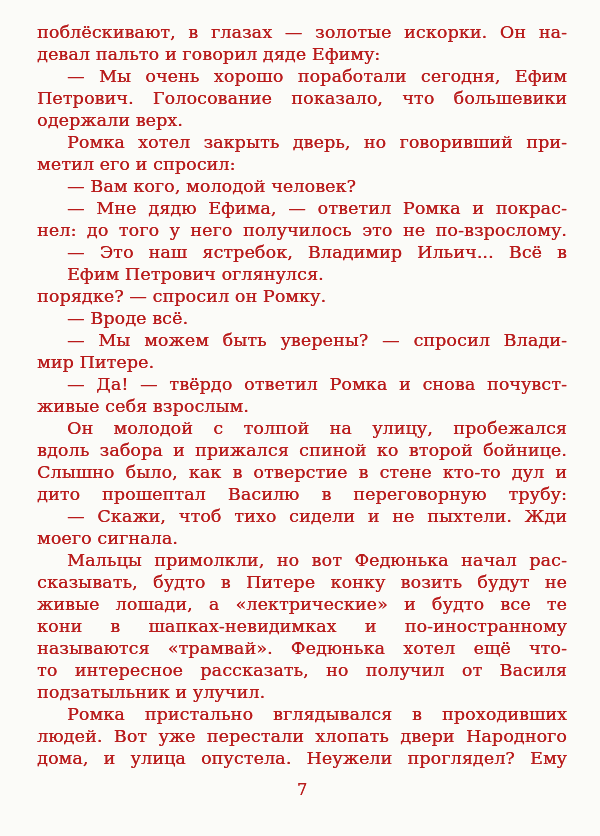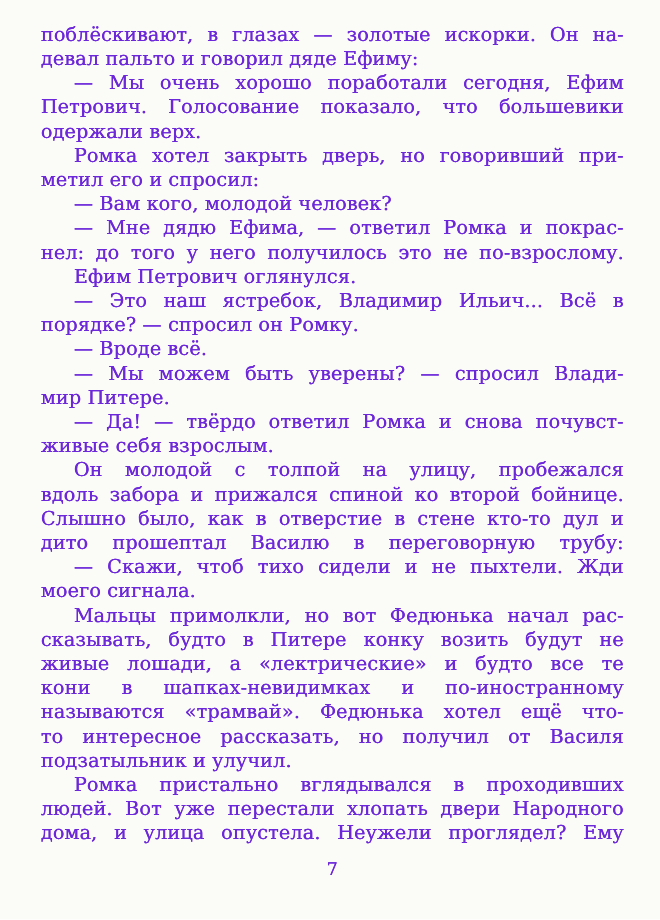--- a/index.html
+++ b/index.html
@@ -40,34 +40,34 @@
     margin-top: 11px;
     text-align: center;
     font-size: 16px;
     line-height: 20px;
     text-shadow: 0.25px 0 0 currentColor;
   }
 </style>
 </head>
 <body>
 
-<div class="page" style="background: rgb(251, 251, 248); color: #6d28d9;">
+<div class="page" style="background: rgb(251, 251, 248); color: #b91c1c;">
   <div class="text-block">
       <div class="line">поблёскивают, в глазах — золотые искорки. Он на-</div>
       <div class="line last">девал пальто и говорил дяде Ефиму:</div>
       <div class="line indent">— Мы очень хорошо поработали сегодня, Ефим</div>
       <div class="line">Петрович. Голосование показало, что большевики</div>
       <div class="line last">одержали верх.</div>
       <div class="line indent">Ромка хотел закрыть дверь, но говоривший при-</div>
       <div class="line last">метил его и спросил:</div>
       <div class="line indent last">— Вам кого, молодой человек?</div>
       <div class="line indent">— Мне дядю Ефима, — ответил Ромка и покрас-</div>
       <div class="line">нел: до того у него получилось это не по-взрослому.</div>
+      <div class="line indent">— Это наш ястребок, Владимир Ильич... Всё в</div>
       <div class="line indent last">Ефим Петрович оглянулся.</div>
-      <div class="line indent">— Это наш ястребок, Владимир Ильич... Всё в</div>
       <div class="line last">порядке? — спросил он Ромку.</div>
       <div class="line indent last">— Вроде всё.</div>
       <div class="line indent">— Мы можем быть уверены? — спросил Влади-</div>
       <div class="line last">мир Питере.</div>
       <div class="line indent">— Да! — твёрдо ответил Ромка и снова почувст-</div>
       <div class="line last">живые себя взрослым.</div>
       <div class="line indent">Он молодой с толпой на улицу, пробежался</div>
       <div class="line">вдоль забора и прижался спиной ко второй бойнице.</div>
       <div class="line">Слышно было, как в отверстие в стене кто-то дул и</div>
       <div class="line">дито прошептал Василю в переговорную трубу:</div>

